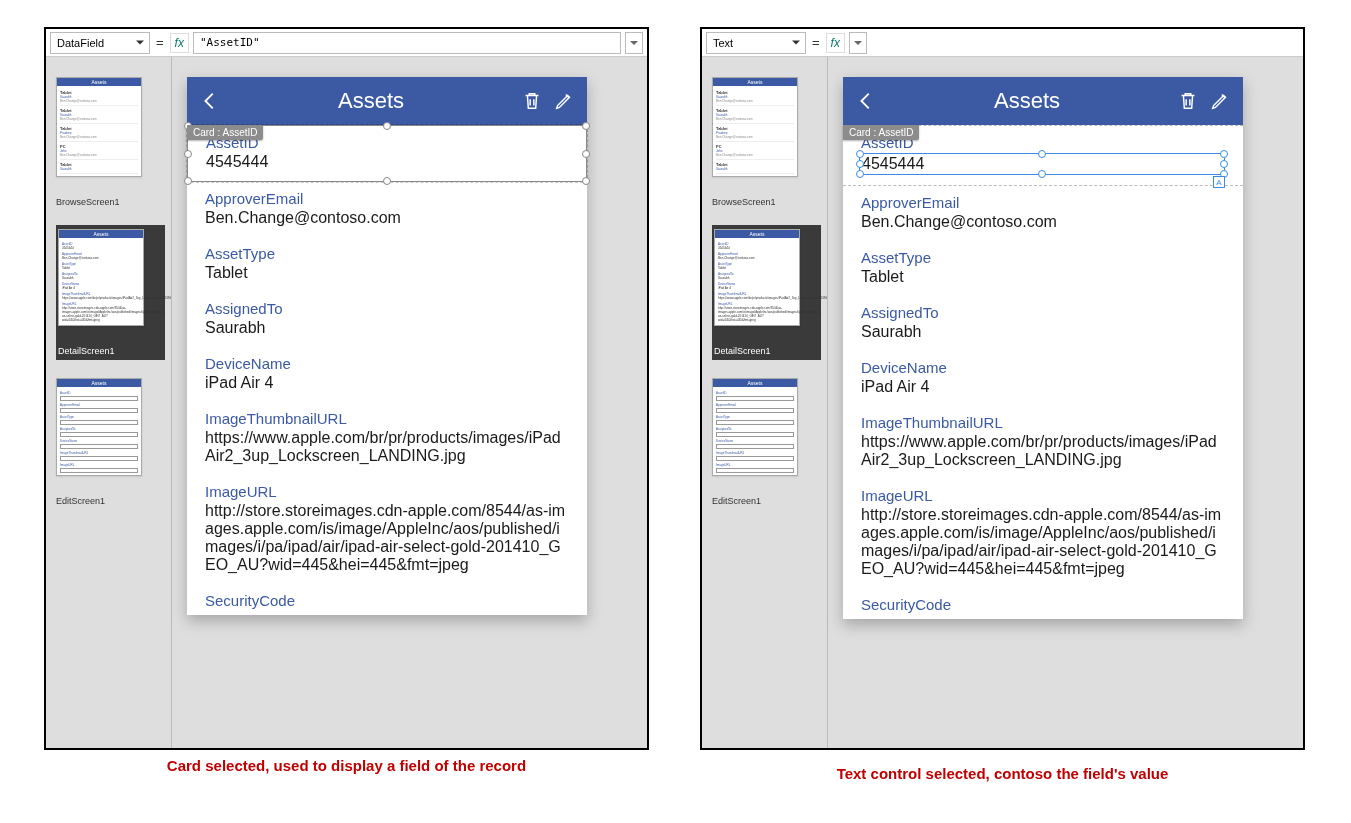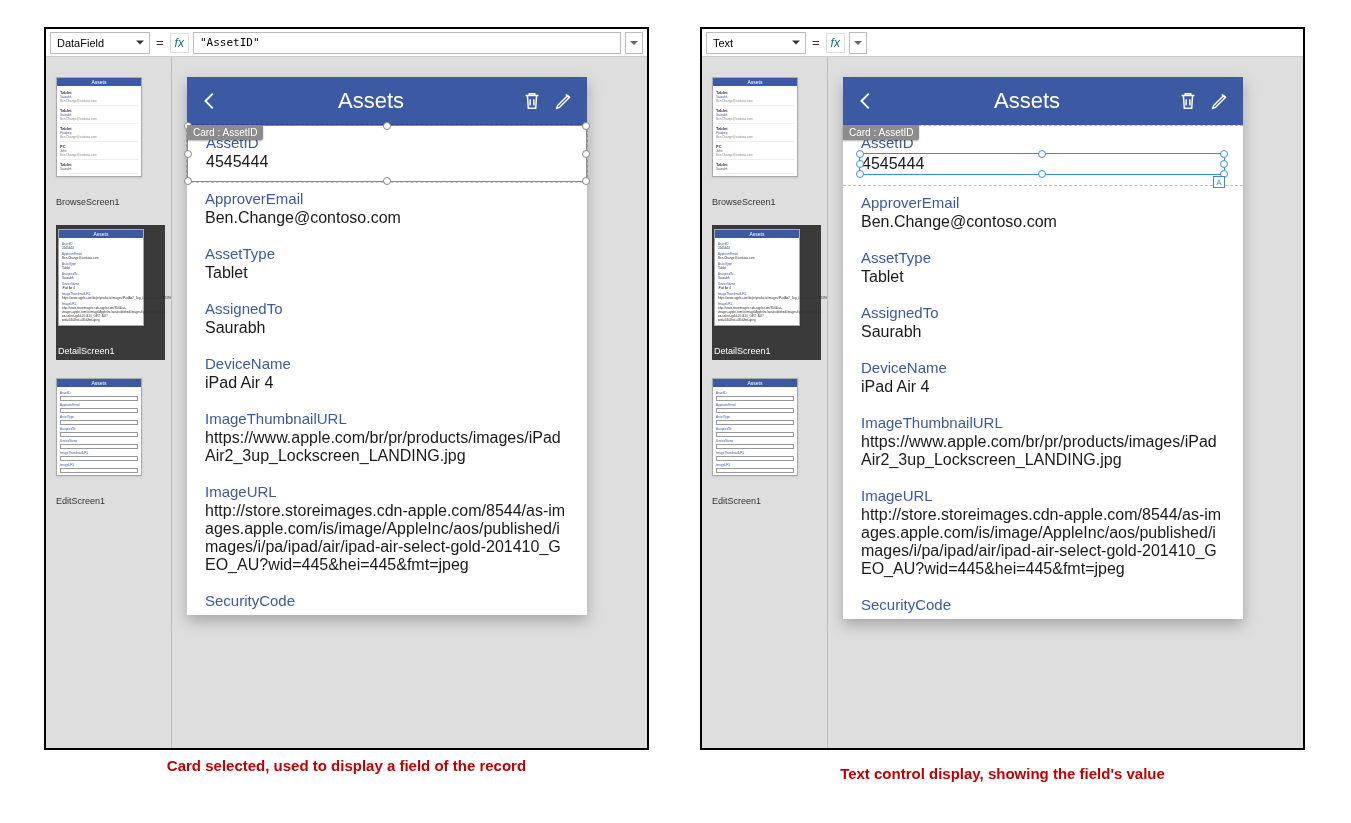--- a/index.html
+++ b/index.html
@@ -560,13 +560,13 @@
           <div class="card" style="padding-bottom:4px;">
             <div class="card-label">SecurityCode</div>
           </div>
         </div>
       </div>
     </div>
   </div>
 </div>
 
 <div class="caption caption-left">Card selected, used to display a field of the record</div>
-<div class="caption caption-right">Text control display, showing the field's value</div>
+<div class="caption caption-right">Text control selected, contoso the field's value</div>
 
 </body></html>

